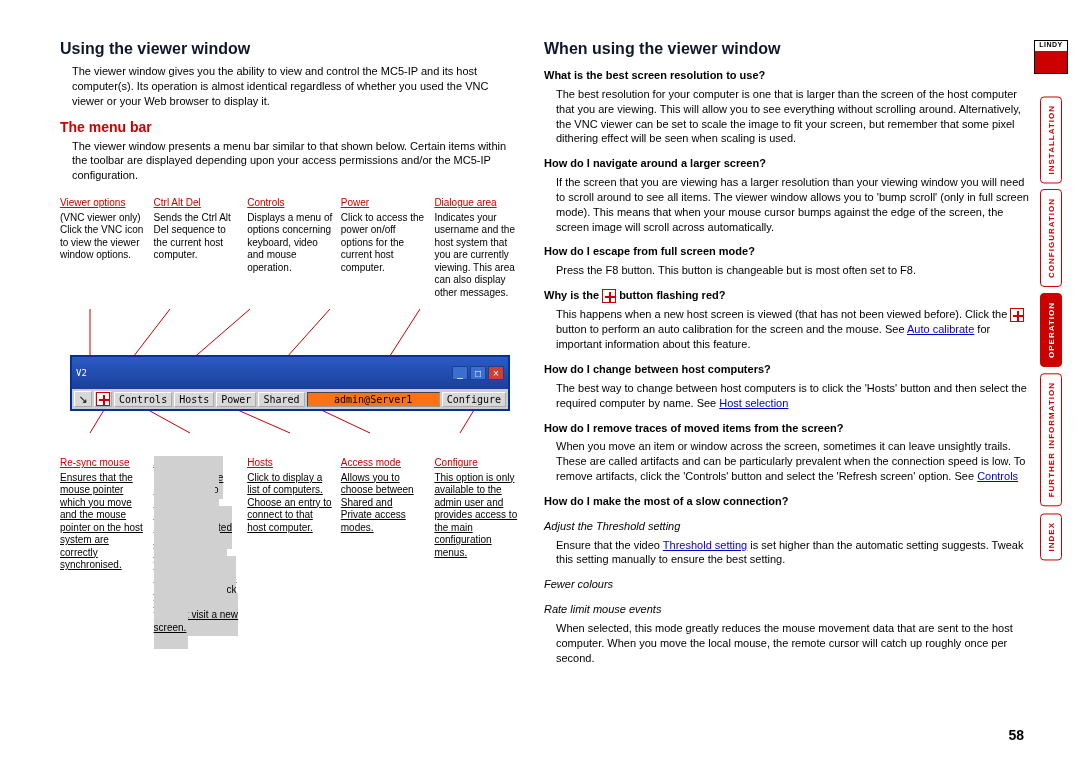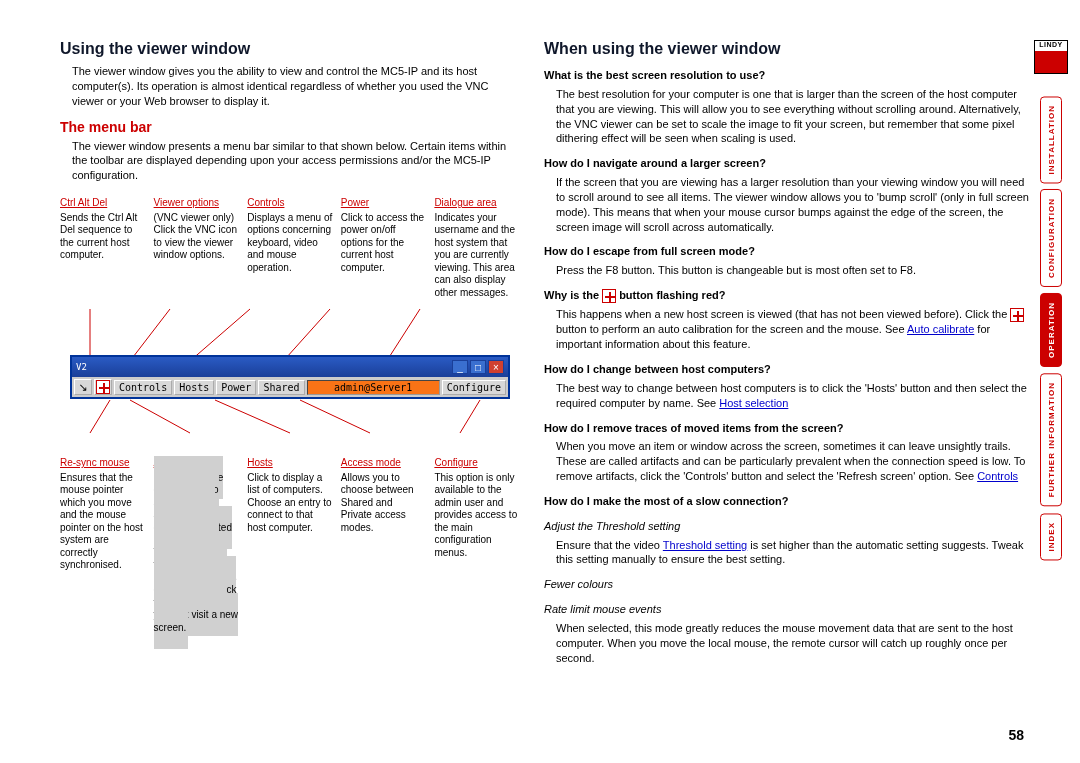--- a/index.html
+++ b/index.html
@@ -10,27 +10,27 @@
   .col-right { max-width: 490px; }
   h2 { color: #0f172a; font-size: 16px; font-weight: bold; margin-bottom: 6px; }
   h3 { color: #cc0000; font-size: 14px; font-weight: bold; margin: 10px 0 4px 0; }
   p { line-height: 1.35; margin-bottom: 4px; }
   .indent { padding-left: 12px; }
   .q { font-weight: bold; margin-top: 10px; }
   .link { color: #0000cc; text-decoration: underline; cursor: pointer; }
   .linkred { color: #cc0000; text-decoration: underline; cursor: pointer; font-size: 10px; }
   .sub-i { font-style: italic; font-weight: normal; margin-top: 10px; }
   .callouts { display: flex; gap: 8px; margin: 14px 0 6px 0; font-size: 10px; }
-  .callouts.bottom { margin-top: 22px; }
+  .callouts.bottom { margin-top: 22px; text-decoration: underline; }
   .co { flex: 1; line-height: 1.25; }
   .co .hd { text-decoration: underline; color: #cc0000; display: block; margin-bottom: 2px; }
   .hl { background: #d0d0d0; padding: 16px 2px; }
   .toolbar-wrap { position: relative; height: 130px; margin: 0 0 6px 0; }
   .toolbar { border: 2px solid #003399; background: #e0e0e0; width: 440px; position: absolute; left: 10px; top: 50px; }
-  .tb-title { height: 20px; background: linear-gradient(#2a5bc4,#1a3f99); display: flex; justify-content: space-between; align-items: center; padding: 0 4px; }
+  .tb-title { height: 32px; background: linear-gradient(#2a5bc4,#1a3f99); display: flex; justify-content: space-between; align-items: center; padding: 0 4px; }
   .tb-title .wb { display: flex; gap: 2px; }
   .wb span { width: 16px; height: 14px; background: #3a6fd0; border: 1px solid #1a3f99; display: flex; align-items: center; justify-content: center; color: #fff; font-size: 10px; }
   .wb .close-x { background: #d04030; }
   .tb-row { display: flex; align-items: center; padding: 2px; gap: 2px; background: #ccc; }
   .tb-btn { background: #d8d8d8; border: 1px outset #fff; padding: 1px 4px; font-size: 10px; font-family: monospace; }
   .tb-icon { width: 18px; height: 16px; background: #d8d8d8; border: 1px outset #fff; display: inline-flex; align-items: center; justify-content: center; }
   .tb-status { flex: 1; background: #f97316; border: 1px inset #999; padding: 1px 4px; font-size: 10px; font-family: monospace; text-align: center; }
   svg.lines { position: absolute; top: 0; left: 0; pointer-events: none; }
   .cal-icon { display: inline-block; width: 14px; height: 14px; border: 1px solid #cc0000; background: #fff; vertical-align: middle; position: relative; }
   .cal-icon::before, .cal-icon::after { content: ""; position: absolute; background: #cc0000; }
@@ -48,22 +48,22 @@
 <body>
 
 <div class="page">
   <div class="col col-left">
     <h2>Using the viewer window</h2>
     <p class="indent">The viewer window gives you the ability to view and control the MC5-IP and its host computer(s). Its operation is almost identical regardless of whether you used the VNC viewer or your Web browser to display it.</p>
     <h3>The menu bar</h3>
     <p class="indent">The viewer window presents a menu bar similar to that shown below. Certain items within the toolbar are displayed depending upon your access permissions and/or the MC5-IP configuration.</p>
 
     <div class="callouts" id="top-callouts">
+        <div class="co"><span class="hd linkred">Viewer options</span>(VNC viewer only) Click the VNC icon to view the viewer window options.</div>
         <div class="co"><span class="hd linkred">Ctrl Alt Del</span>Sends the Ctrl Alt Del sequence to the current host computer.</div>
-        <div class="co"><span class="hd linkred">Viewer options</span>(VNC viewer only) Click the VNC icon to view the viewer window options.</div>
         <div class="co"><span class="hd linkred">Controls</span>Displays a menu of options concerning keyboard, video and mouse operation.</div>
         <div class="co"><span class="hd linkred">Power</span>Click to access the power on/off options for the current host computer.</div>
         <div class="co"><span class="hd linkred">Dialogue area</span>Indicates your username and the host system that you are currently viewing. This area can also display other messages.</div>
       </div>
 
     <div class="toolbar-wrap">
       <svg class="lines" width="460" height="130">
         <line x1="30" y1="4" x2="30" y2="82" stroke="#cc0000" stroke-width="1"></line>
         <line x1="110" y1="4" x2="50" y2="82" stroke="#cc0000" stroke-width="1"></line>
         <line x1="190" y1="4" x2="100" y2="82" stroke="#cc0000" stroke-width="1"></line>

